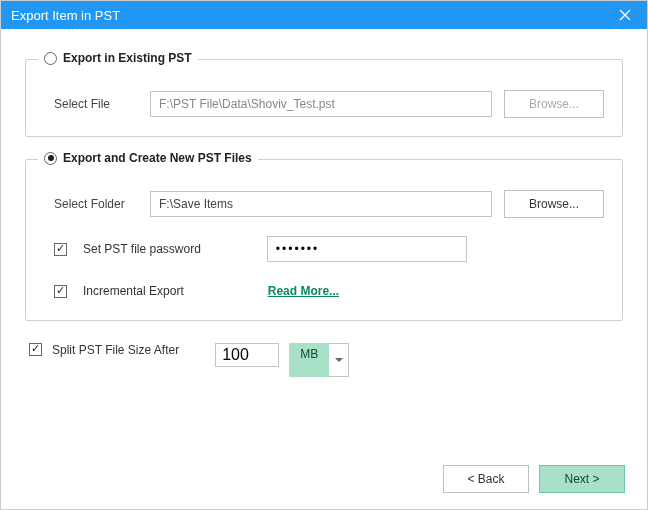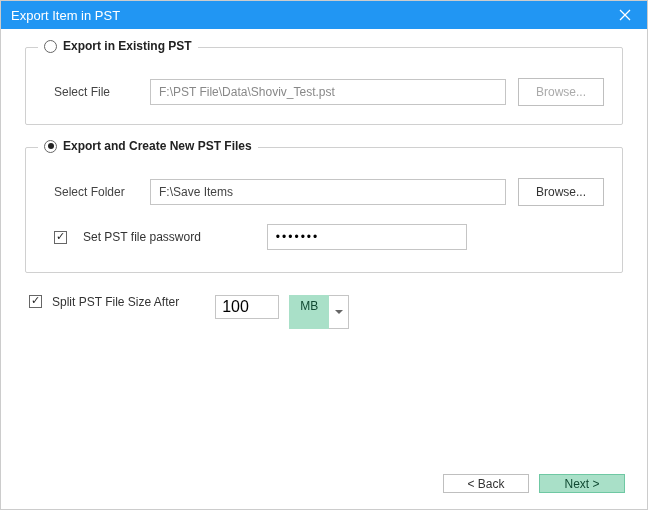--- a/index.html
+++ b/index.html
@@ -28,21 +28,21 @@
   .close-box {
     width: 44px;
     height: 28px;
     display: flex;
     align-items: center;
     justify-content: center;
     cursor: pointer;
   }
   .close-box svg { stroke: #fff; stroke-width: 1.2; }
   .content {
-    padding: 18px 24px 10px 24px;
+    padding: 30px 24px 10px 24px;
   }
   
   .group {
     border: 1px solid #d0d0d0;
     border-radius: 2px;
     padding: 14px 18px 18px 28px;
     margin-bottom: 22px;
     position: relative;
   }
   .group-legend {
@@ -90,21 +90,21 @@
     flex: 1;
     height: 26px;
     border: 1px solid #c5c5c5;
     padding: 2px 8px;
     font-size: 12px;
     color: #444;
     background: #fff;
   }
   .text-input[disabled] { color: #888; }
   .btn {
-    width: 86px;
+    width: 100px;
     height: 28px;
     border: 1px solid #bfbfbf;
     background: #fff;
     font-size: 12px;
     color: #333;
     cursor: pointer;
   }
   .btn[disabled] { color: #aaa; cursor: default; }
   .checkbox {
     appearance: none;
@@ -192,21 +192,21 @@
   }
   .unit-btn svg { fill: #666; }
   
   .footer {
     position: absolute;
     bottom: 16px;
     right: 22px;
     display: flex;
     gap: 10px;
   }
-  .footer .btn { width: 86px; height: 19px; }
+  .footer .btn { width: 86px; height: 28px; }
   .btn.primary {
     background: #a9e0c8;
     border-color: #6fc8a3;
     color: #114a33;
   }
 </style>
 </head>
 <body>
 
 <div class="titlebar">
@@ -244,20 +244,25 @@
       <input class="text-input" type="text" value="F:\Save Items" style="">
       <button class="btn">Browse...</button>
     </div>
 
     <div class="chk-row">
       <span class="checkbox checked"></span>
       <span class="chk-label">Set PST file password</span>
       <input class="pw-box" type="text" value="•••••••" style="">
     </div>
 
+    <div class="chk-row" style="margin-top:22px;">
+      <span class="checkbox checked"></span>
+      <span class="chk-label">Incremental Export</span>
+      <a class="link">Read More...</a>
+    </div>
   </div>
 
   <div class="split-row">
     <span class="checkbox checked"></span>
     <span class="chk-label" style="margin-right:26px;">Split PST File Size After</span>
     <input class="num-input" type="text" value="100" style="">
     <div class="unit-select">
       <span class="unit-val">MB</span>
       <span class="unit-btn">
         <svg width="8" height="5" viewBox="0 0 8 5">

